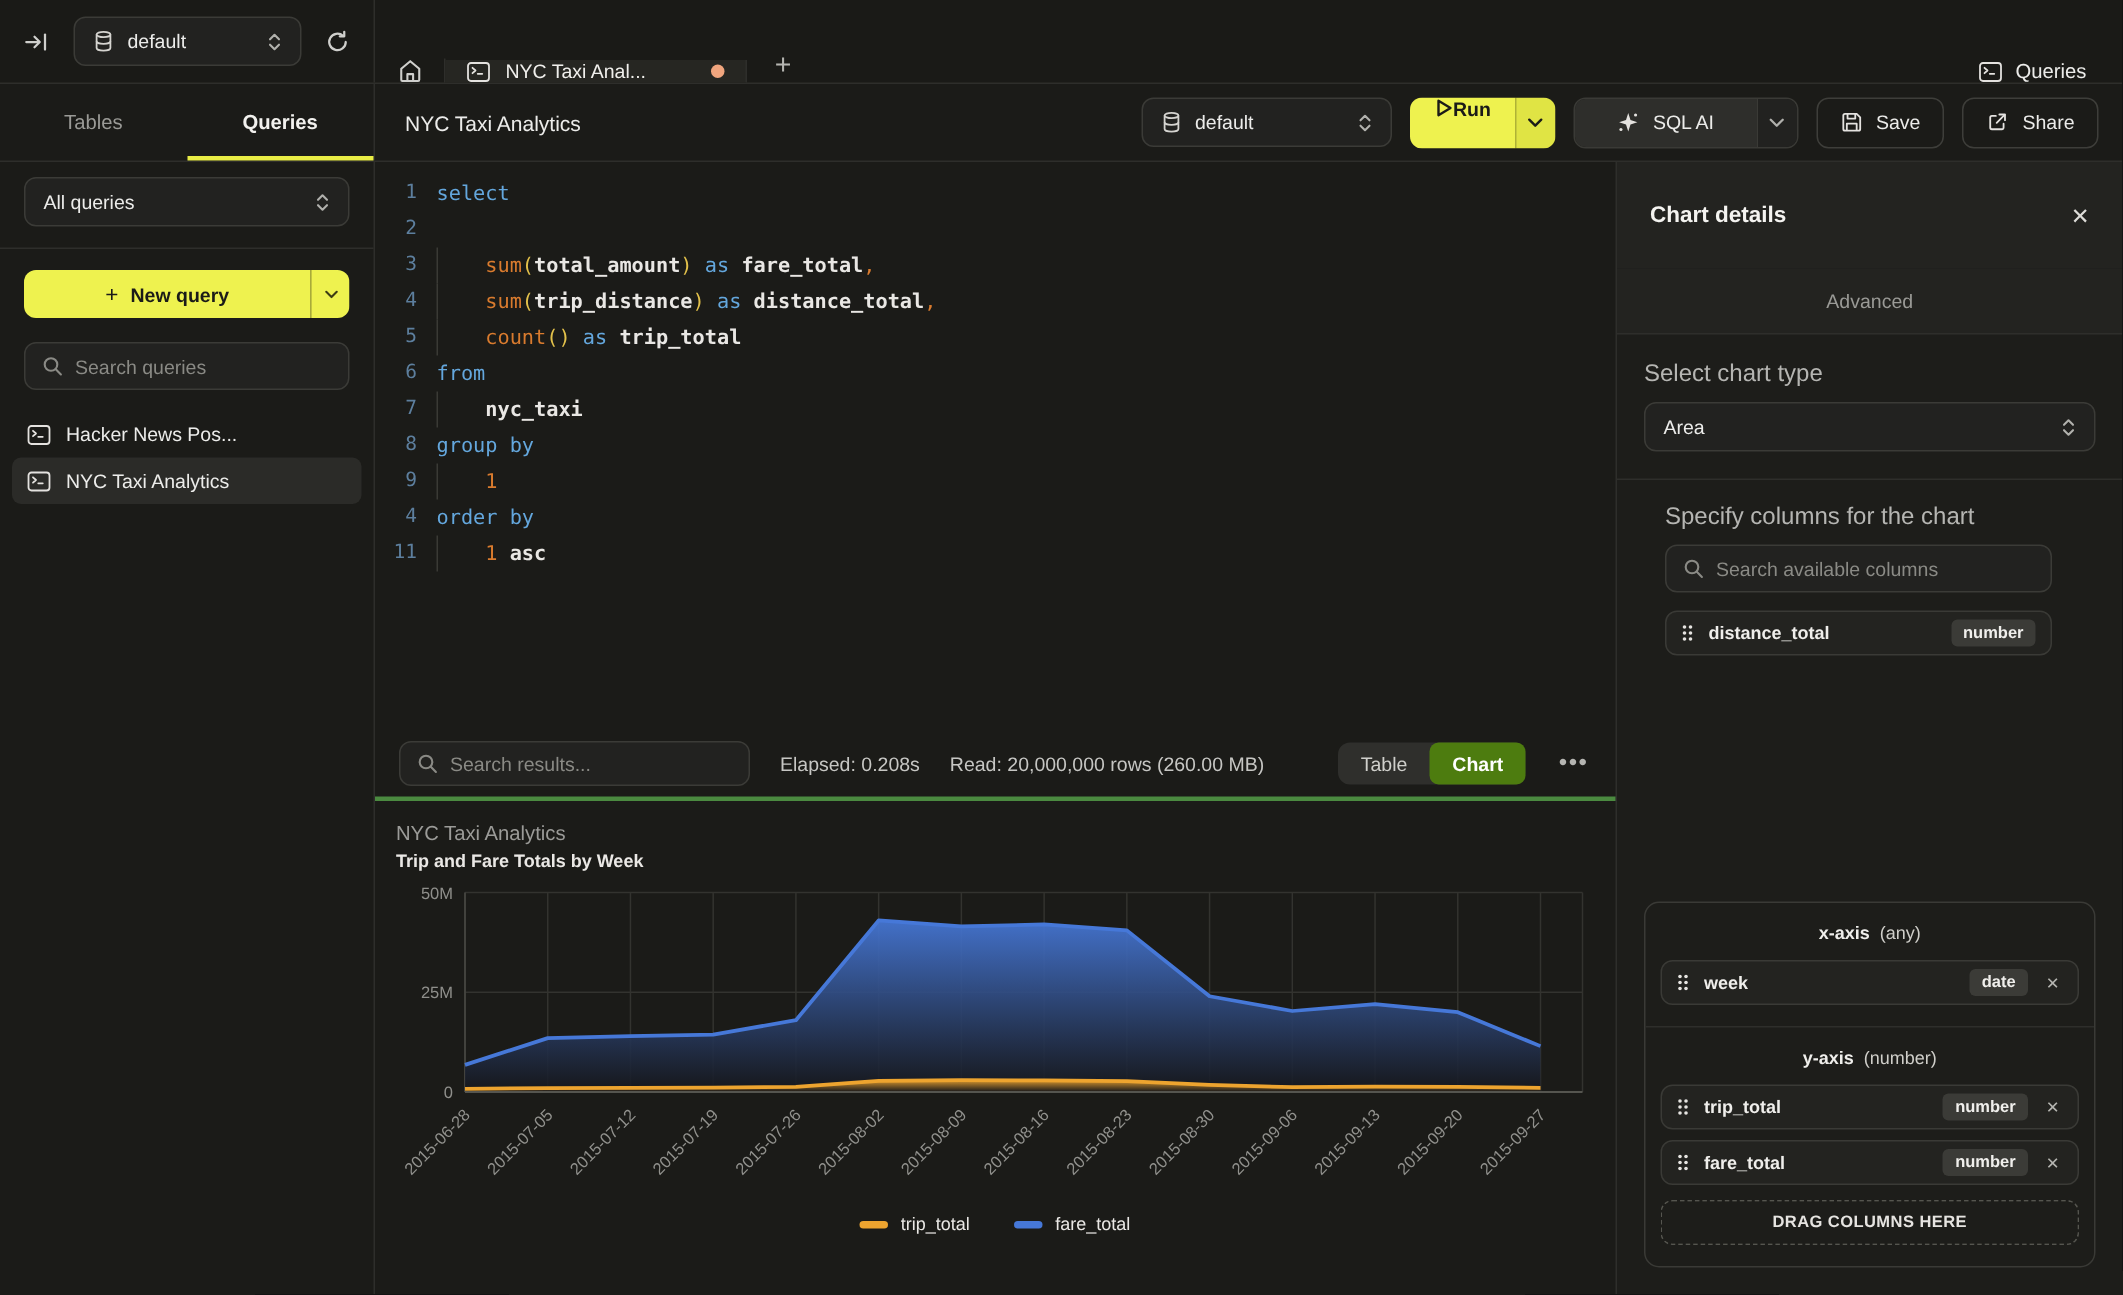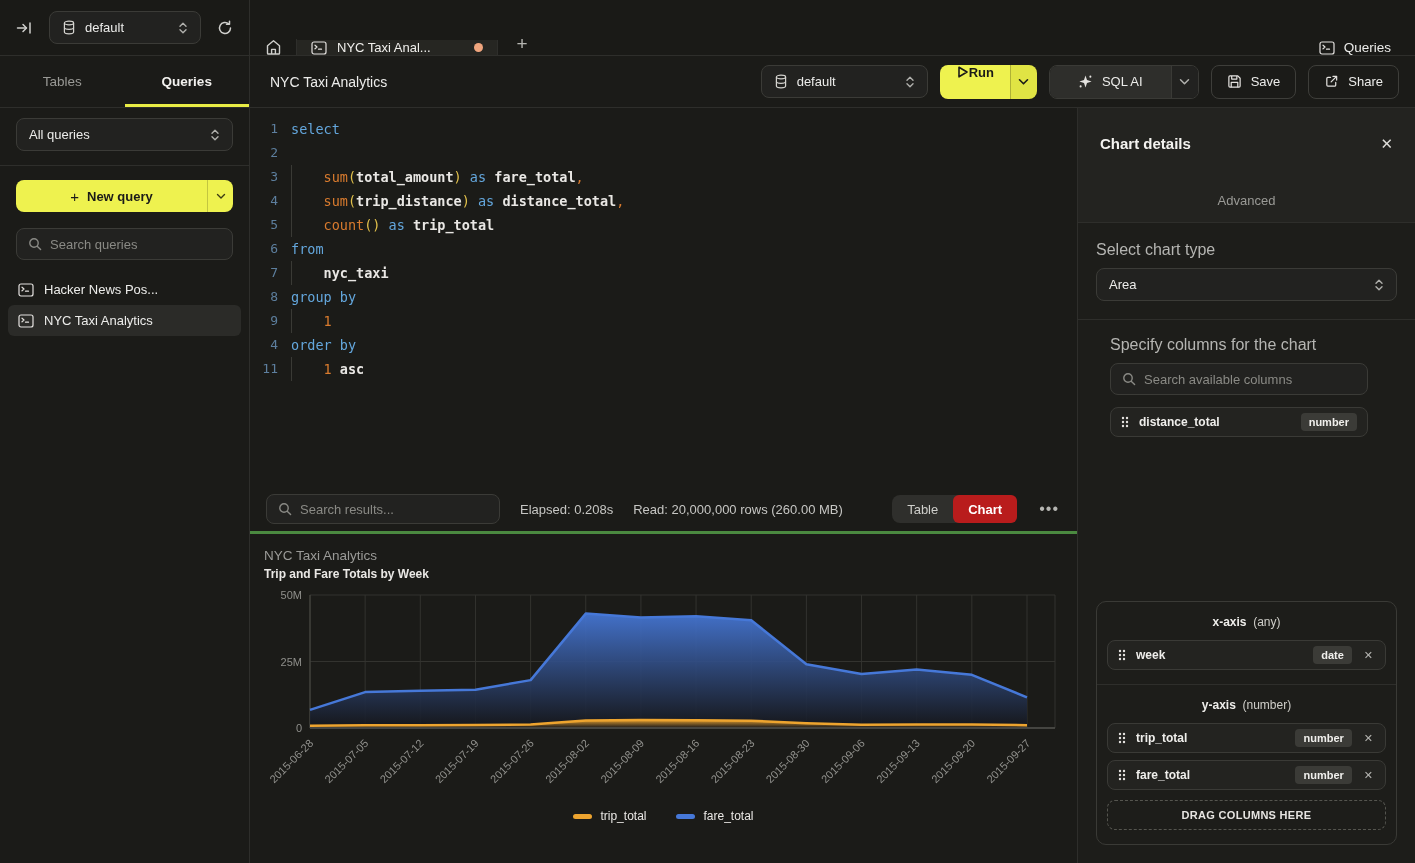--- a/index.html
+++ b/index.html
@@ -67,21 +67,21 @@
   .tk-pl { color:#dcdad7; }
   .tk-par { color:#e2c14b; }
   .tk-num, .tk-pu { color:#d97b2e; }
 
   
   .resultsbar { height:44px; flex:none; display:flex; align-items:center; gap:20px; padding:0 16px; }
   .resultsbar .search-field { width:234px; height:30px; flex:none; }
   .meta-text { font-size:13px; color:#c6c6c3; white-space:nowrap; }
   .view-toggle { margin-left:auto; display:flex; padding:0; background:#2f2f2c; border-radius:8px; }
   .seg { height:28px; padding:0 15px; border:none; background:none; border-radius:6px; font-size:13px; color:#cfcfcb; cursor:pointer; }
-  .seg.active { background:#b91c1c; color:#ffffff; font-weight:bold; }
+  .seg.active { background:#4d7c0f; color:#ffffff; font-weight:bold; }
   .more-btn { background:none; border:none; color:#b5b5b1; font-size:16px; letter-spacing:1px; cursor:pointer; padding:0 2px; }
   .green-divider { height:3px; background:#4b8a40; flex:none; }
 
   
   .chartpanel { position:relative; flex:1; min-height:0; }
   .chart-title { position:absolute; left:14px; top:14px; font-size:13.5px; color:#9b9b98; }
   .chart-subtitle { position:absolute; left:14px; top:33px; font-size:12px; font-weight:bold; color:#eae8e5; }
   .chart-svg { position:absolute; inset:0; }
   .legend { position:absolute; left:0; right:0; bottom:40px; display:flex; justify-content:center; gap:30px; }
   .legend-item { display:flex; align-items:center; gap:8px; cursor:pointer; background:none; border:none; color:#eae8e5; font-size:12px; }

